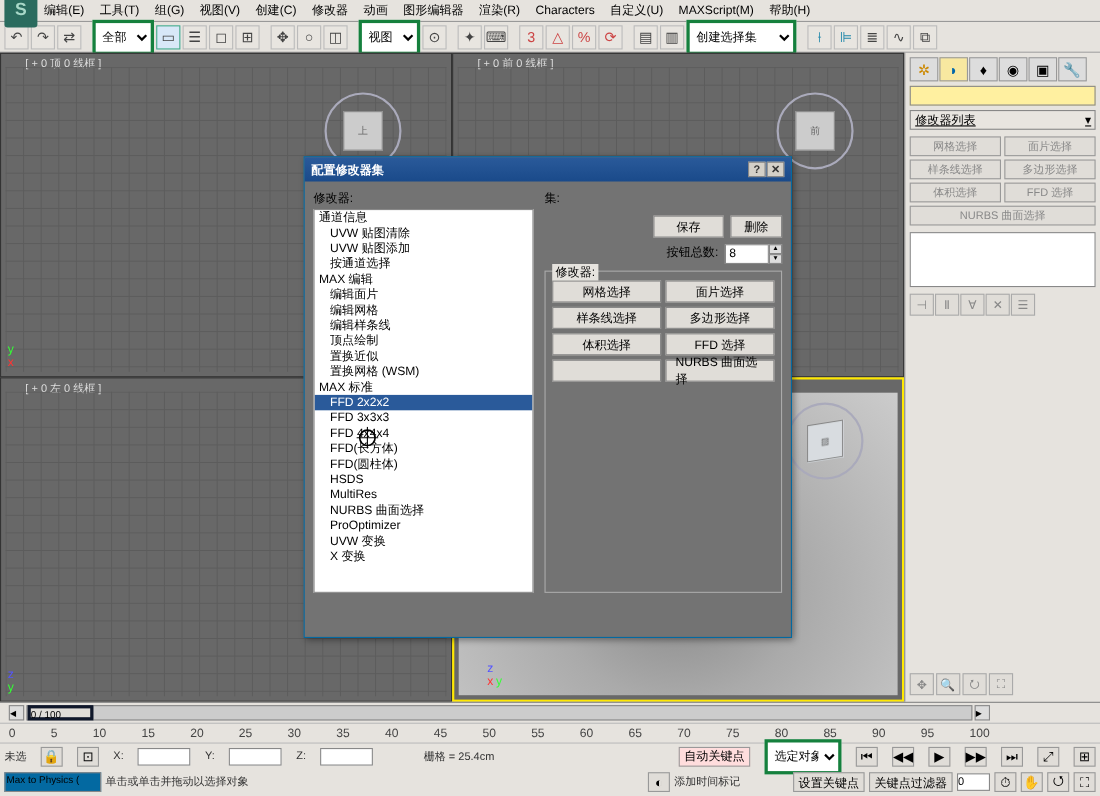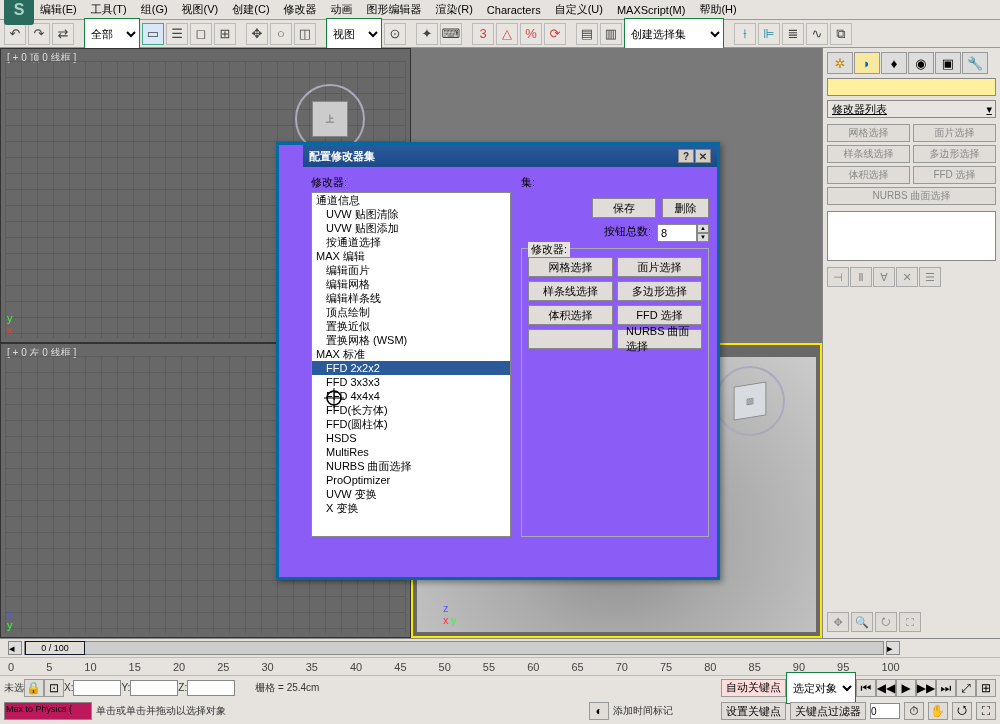--- a/index.html
+++ b/index.html
@@ -5,26 +5,26 @@
 * { margin: 0; padding: 0; box-sizing: border-box; font-family: "Microsoft YaHei", SimSun, Arial, sans-serif; font-size: 11px; }
 body { background: #c0c0c0; width: 1000px; height: 724px; overflow: hidden; position: relative; }
 
 .menubar { background: #e6e3de; height: 20px; display: flex; align-items: center; padding-left: 40px; gap: 14px; border-bottom: 1px solid #999; }
 .menu-item { cursor: default; }
 
 .toolbar { background: #e6e3de; height: 28px; display: flex; align-items: center; padding: 0 4px; gap: 2px; border-bottom: 1px solid #999; }
 .tb-btn { width: 22px; height: 22px; border: 1px solid #bbb; background: #e8e5e0; display: flex; align-items: center; justify-content: center; font-size: 13px; color: #444; }
 .tb-btn.active { background: #d8e8f8; border-color: #4a8; }
 .tb-sep { width: 6px; }
-.tb-drop { height: 32px; border: 1px solid #15803d; background: white; font-size: 11px; padding: 0 2px; }
+.tb-drop { height: 32px; border: 3px solid #15803d; background: white; font-size: 11px; padding: 0 2px; }
 
 .main-area { position: absolute; top: 48px; left: 0; right: 178px; bottom: 86px; background: #797979; }
 .viewport { position: absolute; background: #686868; border: 1px solid #333; }
 .viewport.active { border: 2px solid #ffe800; }
-.vp-label { position: absolute; top: 2px; left: 6px; color: #ddd; font-size: 10px; }
+.vp-label { position: absolute; top: 2px; left: 22px; color: #ddd; font-size: 10px; }
 .vp-tl { top: 0; left: 0; width: 50%; height: 50%; }
 .vp-tr { top: 0; right: 0; width: 50%; height: 50%; }
 .vp-bl { bottom: 0; left: 0; width: 50%; height: 50%; }
 .vp-br { bottom: 0; right: 0; width: 50%; height: 50%; }
 .grid-bg { position: absolute; inset: 12px 4px 4px 4px; background-image: linear-gradient(#5c5c5c 1px, transparent 1px), linear-gradient(90deg, #5c5c5c 1px, transparent 1px); background-size: 16px 16px; }
 .grid-bg.persp { background: radial-gradient(ellipse at 50% 65%, #888 0%, #aaa 40%, #ccc 100%); }
 .axis { position: absolute; font-size: 9px; }
 .axis .x { color: #f33; } .axis .y { color: #3f3; } .axis .z { color: #55f; }
 
 .right-panel { position: absolute; top: 48px; right: 0; width: 178px; bottom: 86px; background: #e6e3de; border-left: 1px solid #888; padding: 4px; }
@@ -40,31 +40,31 @@
 .rp-list { width: 100%; height: 50px; border: 1px solid #888; background: white; margin-top: 6px; }
 .rp-icons { display: flex; gap: 1px; margin-top: 6px; flex-wrap: wrap; }
 .rp-icon { width: 22px; height: 20px; border: 1px solid #aaa; background: #e0ddd8; display: flex; align-items: center; justify-content: center; color: #888; font-size: 11px; }
 .viewcube { position: absolute; top: 30px; right: 40px; width: 80px; height: 80px; display: flex; align-items: center; justify-content: center; }
 .cube-ring { width: 70px; height: 70px; border: 2px solid #aab; border-radius: 50%; display: flex; align-items: center; justify-content: center; }
 .cube-face { width: 36px; height: 36px; background: #ccc; border: 1px solid #888; display: flex; align-items: center; justify-content: center; color: #666; font-size: 9px; }
 
 .bottom-area { position: absolute; left: 0; right: 0; bottom: 0; height: 86px; background: #e6e3de; border-top: 1px solid #888; }
 .time-slider { height: 18px; display: flex; align-items: center; padding: 0 100px 0 8px; }
 .slider-track { flex: 1; height: 14px; background: #ccc; border: 1px solid #888; position: relative; }
-.slider-thumb { position: absolute; left: 0; top: -1px; width: 60px; height: 14px; background: #e0ddd8; border: 1px solid #0f172a; text-align: center; font-size: 9px; line-height: 12px; }
+.slider-thumb { position: absolute; left: 0; top: -1px; width: 60px; height: 14px; background: #e0ddd8; border: 3px solid #0f172a; text-align: left; font-size: 9px; line-height: 12px; }
 .ruler { height: 18px; display: flex; align-items: center; padding: 0 100px 0 8px; color: #444; font-size: 9px; justify-content: space-between; border-top: 1px solid #bbb; }
-.status-row { height: 24px; display: flex; align-items: center; padding: 4px 4px; gap: 0; border-top: 1px solid #bbb; }
+.status-row { height: 24px; display: flex; align-items: center; padding: 4px 4px; gap: 13px; border-top: 1px solid #bbb; }
 .status-input { width: 48px; height: 16px; border: 1px solid #888; background: white; font-size: 10px; }
 .status-label { font-size: 10px; color: #333; }
 .status-btn { width: 20px; height: 18px; border: 1px solid #999; background: #e0ddd8; display: flex; align-items: center; justify-content: center; font-size: 12px; }
 .prompt-row { height: 24px; display: flex; align-items: center; padding: 0 4px; gap: 4px; }
-.prompt-box { width: 88px; height: 18px; border: 1px solid #888; background: #be185d; font-size: 9px; padding: 1px; }
-
-
-.dialog { position: absolute; left: 276px; top: 142px; width: 444px; height: 438px; background: #8b5cf6; border: 3px solid #0369a1; box-shadow: 2px 2px 6px rgba(0,0,0,0.4); z-index: 100; padding-left: 24px; }
+.prompt-box { width: 88px; height: 18px; border: 1px solid #888; background: #0369a1; font-size: 9px; padding: 1px; }
+
+
+.dialog { position: absolute; left: 276px; top: 142px; width: 444px; height: 438px; background: #737373; border: 1px solid #0369a1; box-shadow: 2px 2px 6px rgba(0,0,0,0.4); z-index: 100; }
 .dlg-title { height: 22px; background: linear-gradient(#2a5a9a, #1a4a8a); color: white; display: flex; align-items: center; padding: 0 6px; font-weight: bold; font-size: 12px; }
 .dlg-title-btns { margin-left: auto; display: flex; gap: 1px; }
 .dlg-title-btn { width: 16px; height: 14px; background: #d4d0c8; border: 1px solid #888; color: #333; display: flex; align-items: center; justify-content: center; font-size: 10px; }
 .dlg-body { padding: 8px; display: flex; gap: 10px; height: calc(100% - 54px); }
 .dlg-left { width: 200px; display: flex; flex-direction: column; }
 .dlg-right { flex: 1; display: flex; flex-direction: column; gap: 6px; }
 .dlg-label { font-size: 11px; margin-bottom: 2px; }
 .dlg-list { flex: 1; border: 1px solid #888; background: white; overflow-y: auto; font-size: 11px; }
 .dlg-list-item { padding: 0 4px; line-height: 14px; white-space: nowrap; cursor: default; }
 .dlg-list-item.indent1 { padding-left: 14px; }
@@ -143,20 +143,29 @@
 <div class="main-area">
   <div class="viewport vp-tl">
     <div class="vp-label">[ + 0 顶 0 线框 ]</div>
     <div class="grid-bg"></div>
     <div class="viewcube">
         <div class="cube-ring">
           <div class="cube-face">上</div>
         </div>
       </div>
     <div class="axis" style="bottom:6px;left:6px;"><span class="y">y</span><br><span class="x">x</span></div>
+  </div>
+  <div class="viewport vp-tr">
+    <div class="vp-label">[ + 0 前 0 线框 ]</div>
+    <div class="grid-bg"></div>
+    <div class="viewcube">
+        <div class="cube-ring">
+          <div class="cube-face">前</div>
+        </div>
+      </div>
   </div>
   <div class="viewport vp-bl">
     <div class="vp-label">[ + 0 左 0 线框 ]</div>
     <div class="grid-bg"></div>
     <div class="axis" style="bottom:6px;left:6px;"><span class="z">z</span><br><span class="y">y</span></div>
   </div>
   <div class="viewport vp-br active">
     <div class="grid-bg persp"></div>
     <div class="viewcube" style="top:16px;right:30px;">
         <div class="cube-ring">

